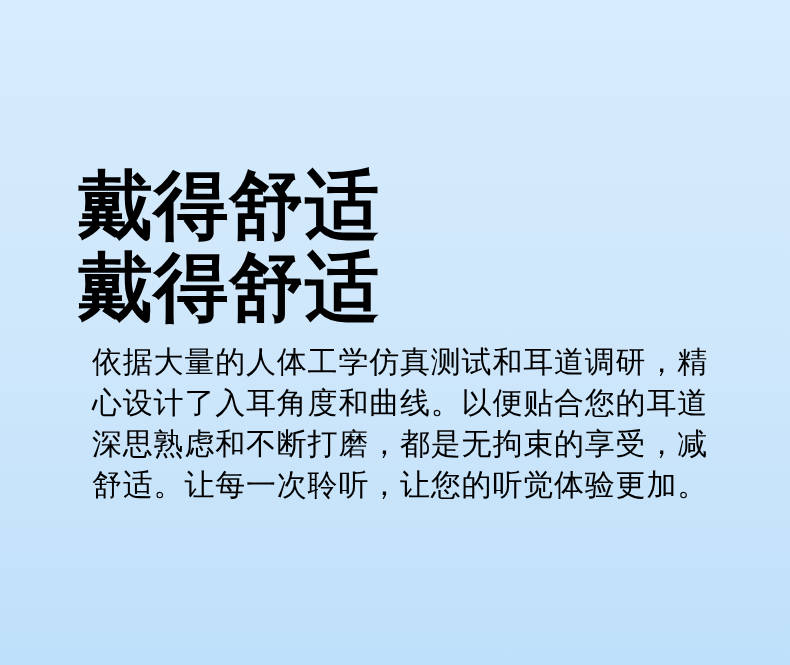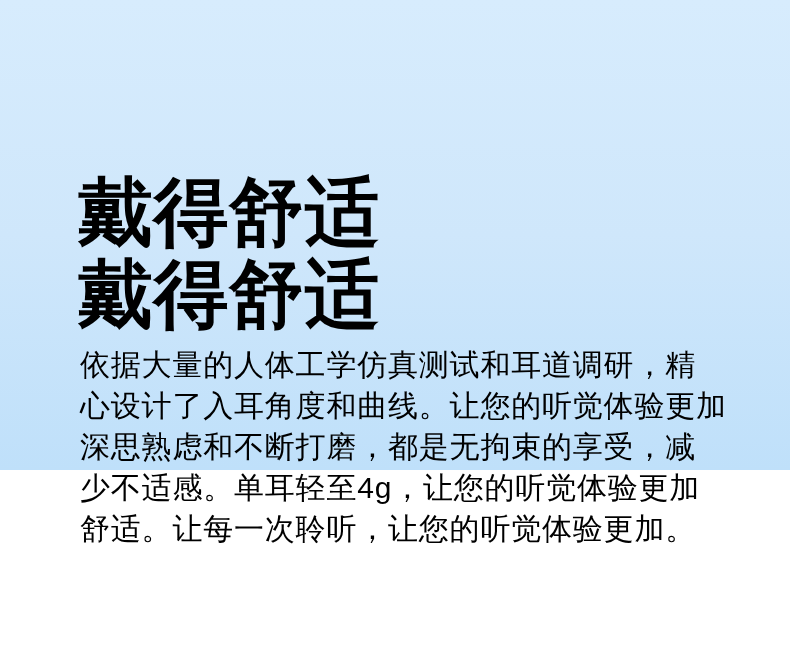--- a/index.html
+++ b/index.html
@@ -8,22 +8,23 @@
   }
   body {
     width: 790px;
     height: 665px;
     overflow: hidden;
     font-family: "Liberation Sans", sans-serif;
   }
   .page {
     position: relative;
     width: 790px;
-    height: 470px;
+    height: 665px;
     background: linear-gradient(180deg, #d7ecfd 0%, #cfe7fb 50%, #bfe0fa 100%);
+    font-family: Liberation Mono, monospace;
   }
   .heading {
     position: absolute;
     left: 78px;
     top: 121px;
     font-size: 75px;
     line-height: 82px;
     font-weight: 700;
     color: #000000;
     letter-spacing: 0.5px;
@@ -35,37 +36,37 @@
   .body-copy {
     position: absolute;
     left: 80px;
     top: 344px;
     width: 640px;
     font-size: 30px;
     line-height: 41px;
     font-weight: 500;
     color: #000000;
     letter-spacing: 0.8px;
+    text-align: center;
   }
   .body-copy .b-line {
     display: block;
     white-space: nowrap;
   }
 </style>
 </head>
 <body>
 
 <div class="page">
 
   <h1 class="heading">
     <span class="h-line">戴得舒适</span>
     <span class="h-line">戴得舒适</span>
   </h1>
 
   <div class="body-copy">
     <span class="b-line">依据大量的人体工学仿真测试和耳道调研，精</span>
-    <span class="b-line">心设计了入耳角度和曲线。让您的听觉体验更加</span>
+    <span class="b-line">心设计了入耳角度和曲线。以便贴合您的耳道</span>
     <span class="b-line">深思熟虑和不断打磨，都是无拘束的享受，减</span>
-    <span class="b-line">少不适感。单耳轻至4g，让您的听觉体验更加</span>
     <span class="b-line">舒适。让每一次聆听，让您的听觉体验更加。</span>
   </div>
 
 </div>
 
 </body></html>

